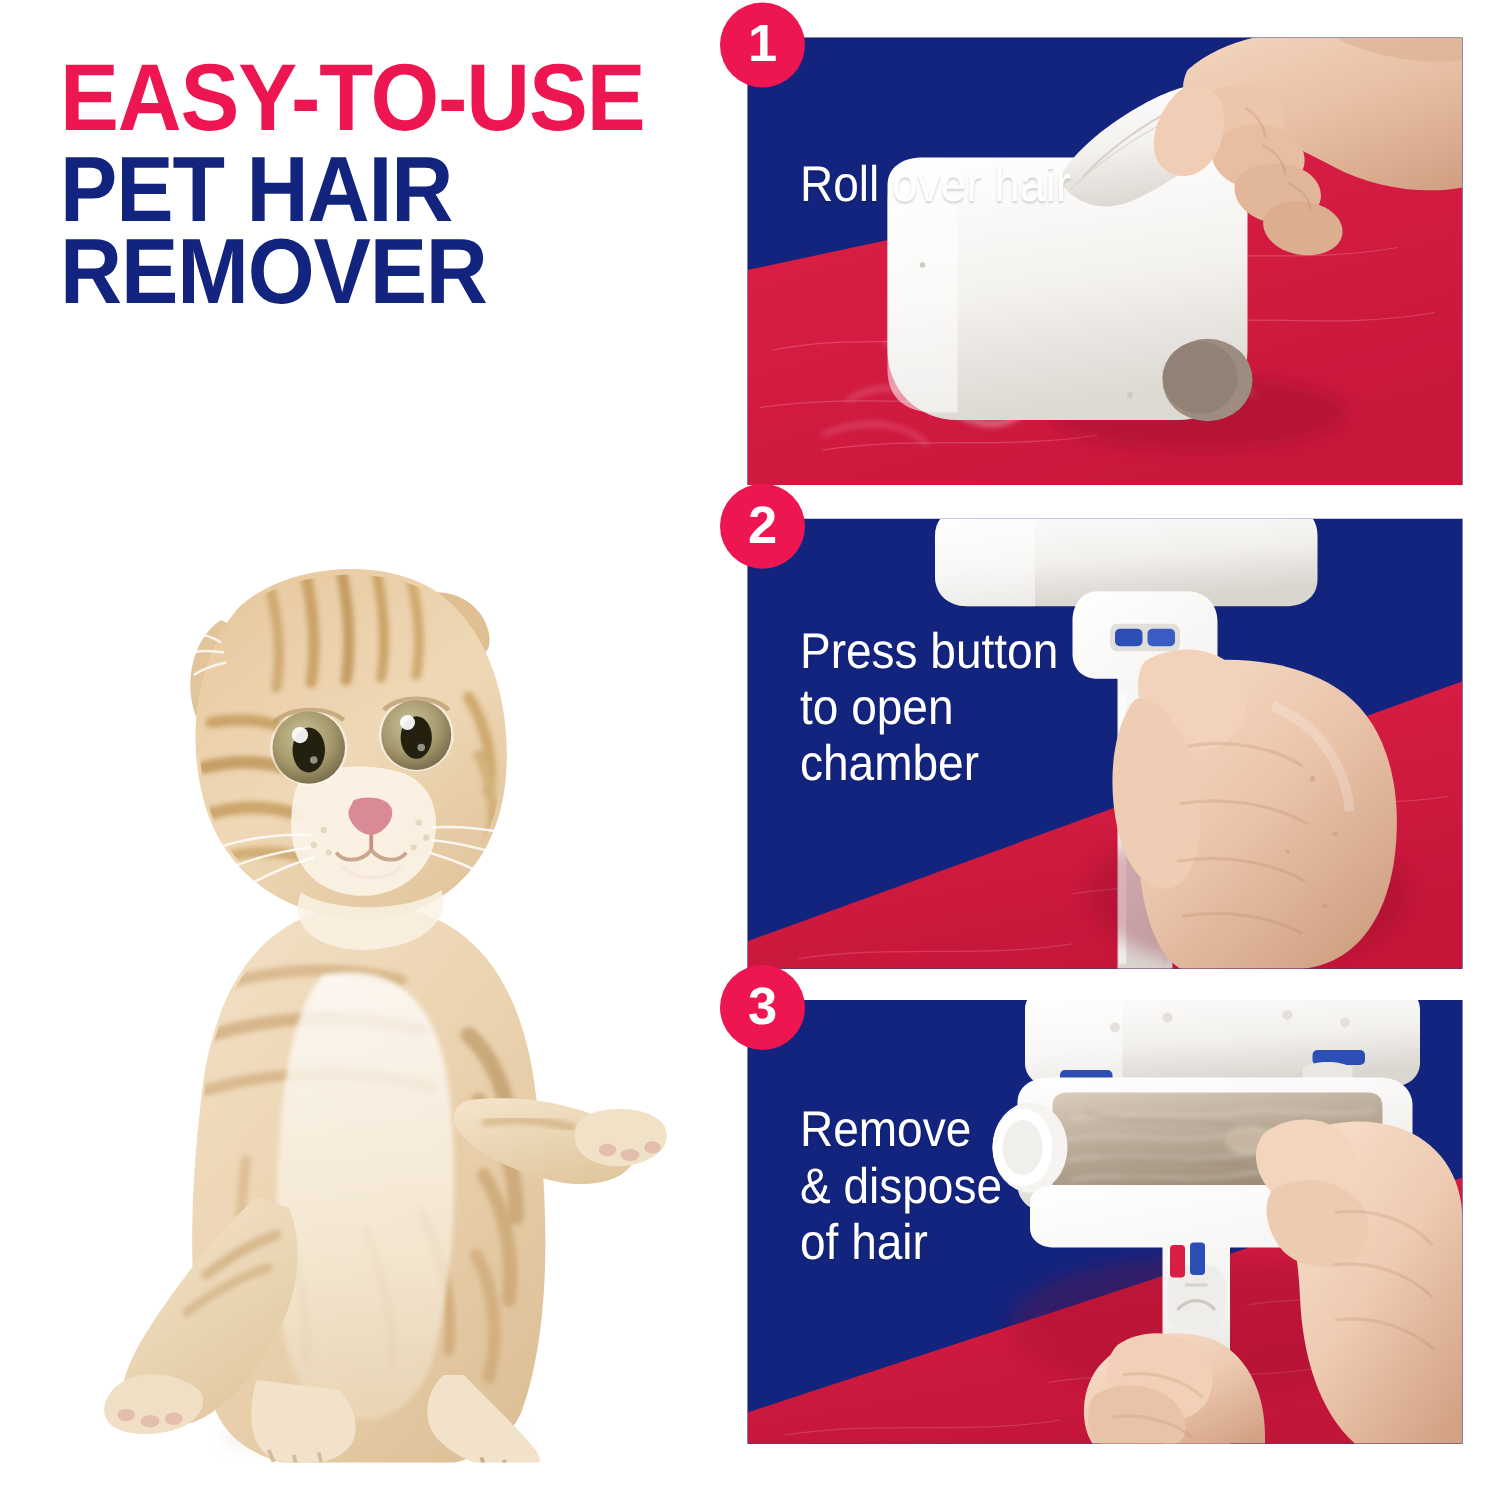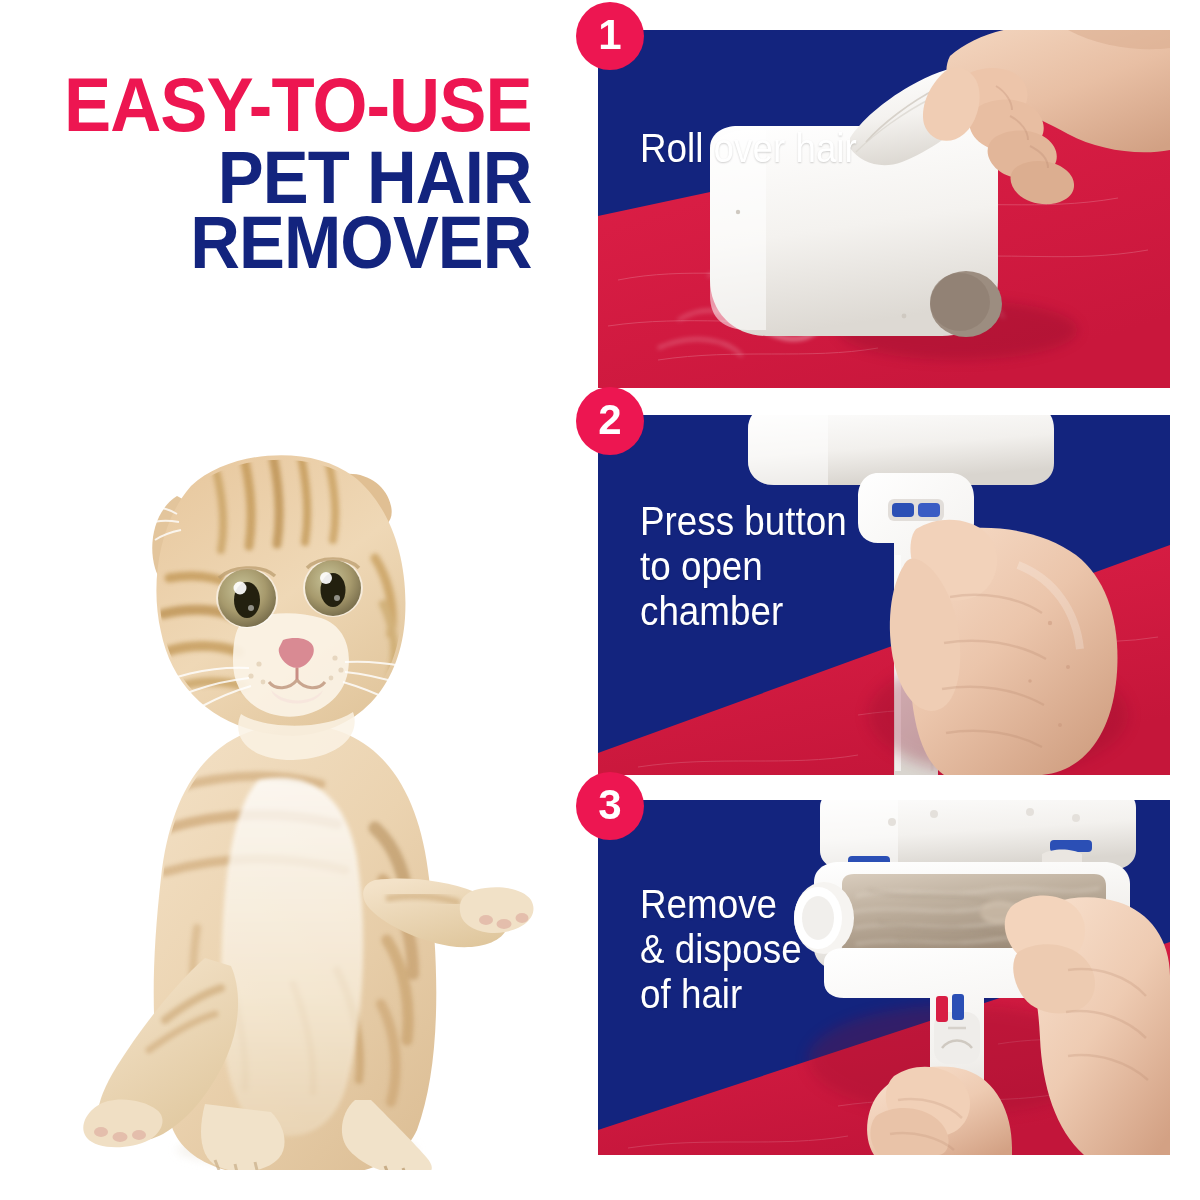--- a/index.html
+++ b/index.html
@@ -6,21 +6,21 @@
   body{
     width:1200px;height:1200px;
     background:#ffffff;
     font-family:"Liberation Sans", sans-serif;
     overflow:hidden;
     position:relative;
   }
   .canvas{position:relative;width:1200px;height:1200px;background:#fff;overflow:hidden;}
 
   
-  .headline{position:absolute;left:48px;top:72px;width:520px;text-align:right;}
+  .headline{position:absolute;left:48px;top:46px;width:520px;}
   .hl-line{
     font-family:"Liberation Sans Narrow","Liberation Sans",sans-serif;
     font-weight:bold;
     letter-spacing:-1px;
     line-height:0.88;
     text-transform:uppercase;
     transform:scaleX(0.93);
     transform-origin:left center;
     white-space:nowrap;
   }

